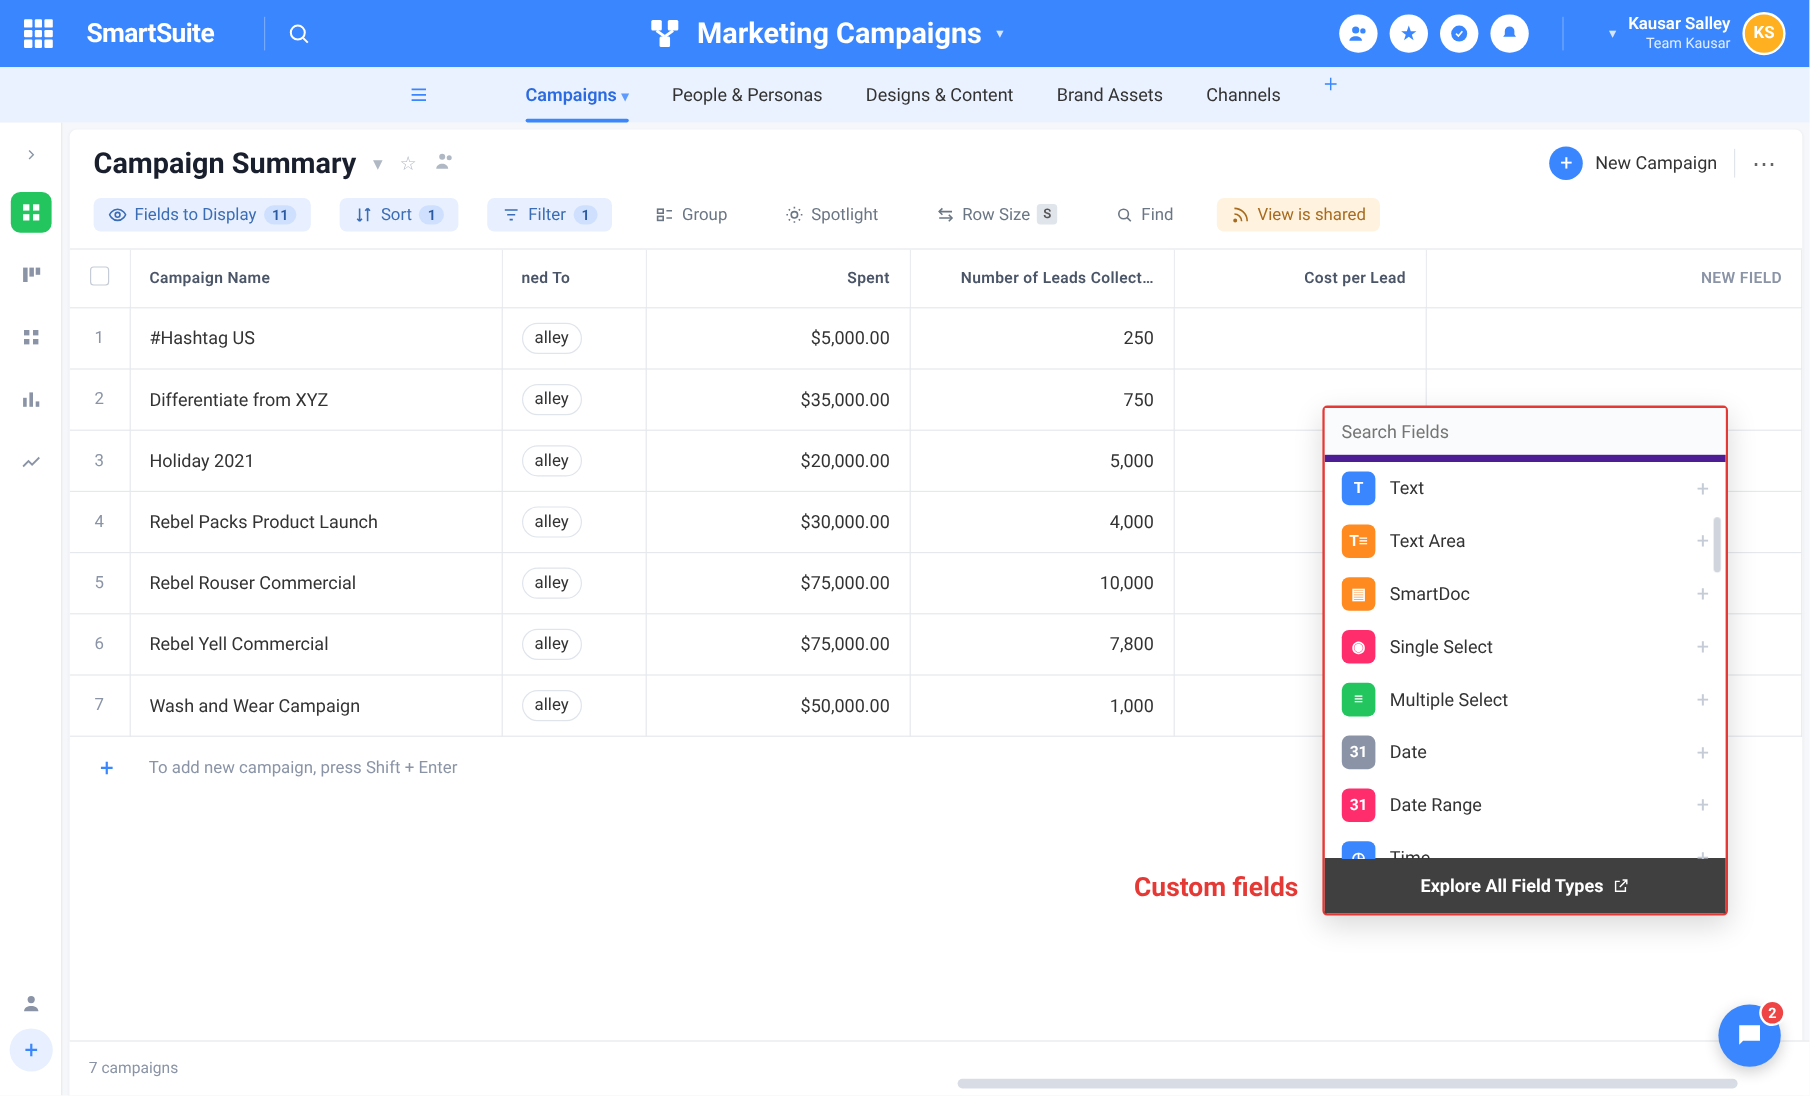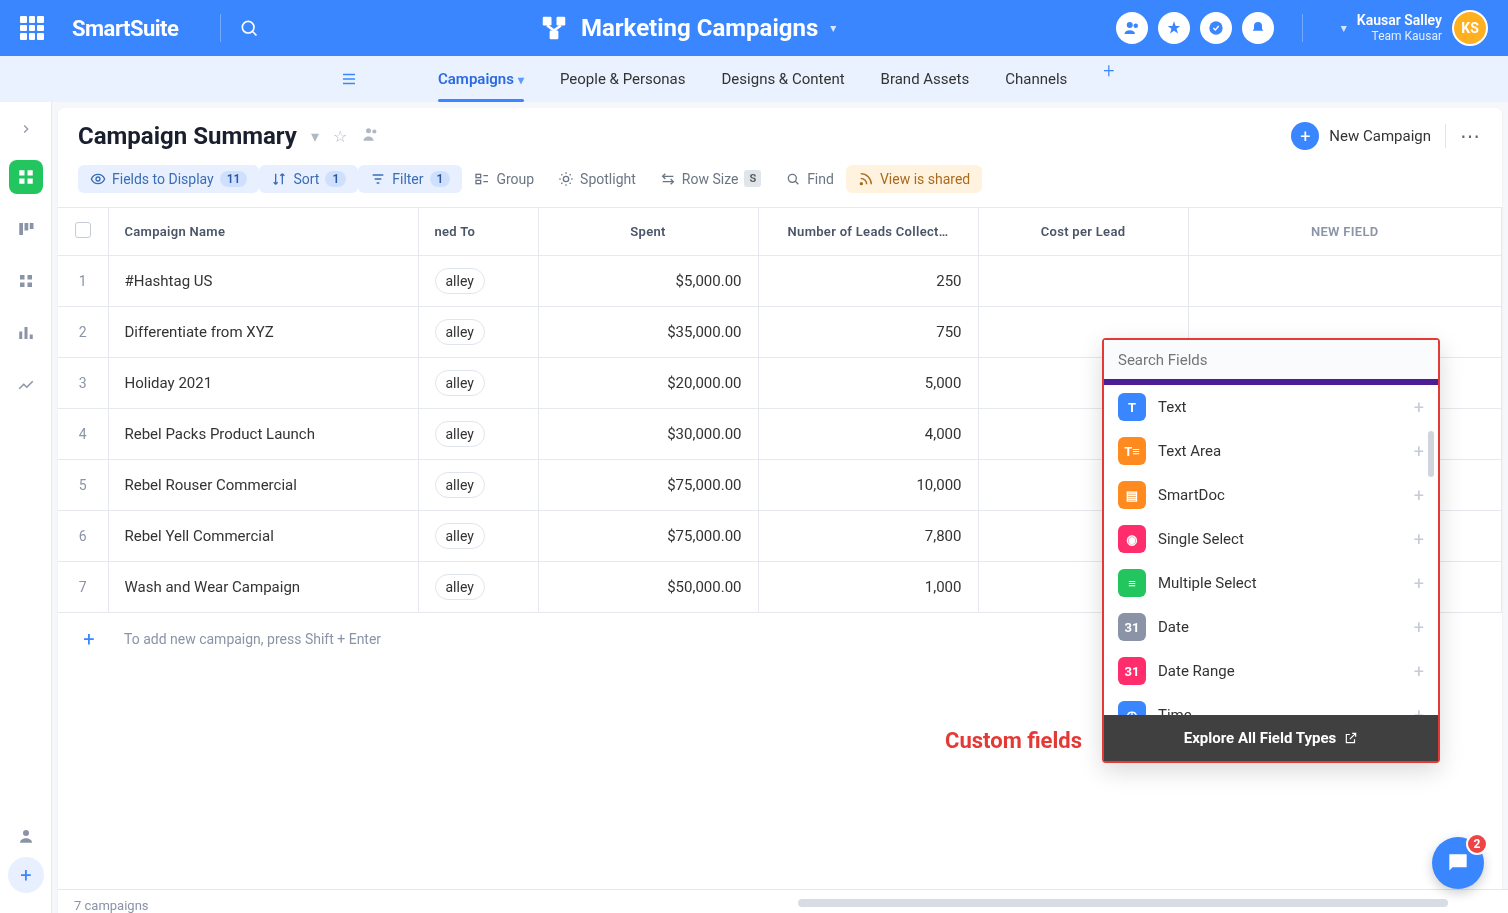--- a/index.html
+++ b/index.html
@@ -45,34 +45,34 @@
 
 .page-head{padding:14px 20px 8px;display:flex;align-items:center;gap:14px;}
 .page-title{font-size:24px;font-weight:700;color:#1a1f2e;}
 .pg-icon{color:#b0b8c4;cursor:pointer;}
 .pg-right{margin-left:auto;display:flex;align-items:center;gap:14px;}
 .new-btn{display:flex;align-items:center;gap:10px;cursor:pointer;color:#333;font-size:15px;}
 .new-btn .plus{width:28px;height:28px;border-radius:50%;background:#3a86ff;color:#fff;display:flex;align-items:center;justify-content:center;font-size:18px;}
 .dots{color:#666;cursor:pointer;font-size:20px;letter-spacing:2px;}
 
 
-.toolbar{padding:6px 20px 14px;display:flex;align-items:center;gap:0;}
+.toolbar{padding:6px 20px 14px;display:flex;align-items:center;gap:24px;}
 .chip{display:flex;align-items:center;gap:6px;padding:6px 12px;border-radius:6px;font-size:14px;color:#3a6db5;cursor:pointer;}
 .chip.blue{background:#e8f0ff;}
 .chip .badge{background:#cfe0ff;color:#2b5aa0;font-size:12px;padding:1px 7px;border-radius:10px;font-weight:600;}
 .chip.grey{color:#6b7684;}
 .chip.amber{background:#fff3e0;color:#a86b1e;}
 .chip .sq{background:#e0e5ec;color:#555;font-size:11px;padding:2px 5px;border-radius:3px;font-weight:600;}
 .chip svg{width:16px;height:16px;}
 
 
 .table-wrap{flex:1;overflow:auto;border-top:1px solid #e5e8ec;}
 table{width:100%;border-collapse:collapse;}
 th{font-size:13px;font-weight:600;color:#4a5568;text-align:left;padding:14px 16px;border-bottom:1px solid #e5e8ec;border-right:1px solid #e5e8ec;letter-spacing:0.3px;background:#fff;position:sticky;top:0;}
-th.center,td.num{text-align:center;}
+th.center,td.num{text-align:right;}
 td{padding:12px 16px;border-bottom:1px solid #e5e8ec;border-right:1px solid #e5e8ec;font-size:15px;color:#333;}
 td.rownum{text-align:center;color:#8a94a6;font-size:14px;width:50px;}
 td.name{font-size:15px;margin-left:32px;}
 td.right{text-align:right;}
 .assignee-pill{display:inline-block;padding:4px 10px;border:1px solid #e0e5ec;border-radius:16px;font-size:14px;}
 .checkbox{width:16px;height:16px;border:1.5px solid #c5ccd6;border-radius:3px;display:inline-block;}
 .add-row{display:flex;align-items:center;gap:20px;padding:14px 16px;color:#8a94a6;font-size:14px;}
 .add-row .plus{color:#3a86ff;font-size:20px;width:30px;text-align:center;}
 th.newfield{color:#8a94a6;font-weight:600;}
 
@@ -85,21 +85,21 @@
 .popup-item{display:flex;align-items:center;gap:12px;padding:8px 14px;cursor:pointer;}
 .pi-icon{width:28px;height:28px;border-radius:6px;display:flex;align-items:center;justify-content:center;color:#fff;font-weight:700;font-size:13px;flex-shrink:0;}
 .pi-label{flex:1;font-size:15px;color:#333;}
 .pi-plus{color:#c5ccd6;font-size:18px;}
 .popup-footer{background:#404040;color:#fff;text-align:center;padding:14px;font-size:15px;font-weight:700;cursor:pointer;display:flex;align-items:center;justify-content:center;gap:8px;}
 
 
 .annotation{position:absolute;top:620px;right:420px;color:#e53935;font-size:22px;font-weight:700;z-index:40;}
 
 
-.footer{position:absolute;bottom:0;left:58px;right:0;height:24px;background:#fff;border-top:1px solid #e5e8ec;display:flex;align-items:flex-end;padding:0 16px;font-size:13px;color:#8a94a6;}
+.footer{position:absolute;bottom:0;left:58px;right:0;height:46px;background:#fff;border-top:1px solid #e5e8ec;display:flex;align-items:center;padding:0 16px;font-size:13px;color:#8a94a6;}
 .hscroll{position:absolute;bottom:6px;left:740px;right:60px;height:8px;background:#d8dde5;border-radius:4px;}
 
 
 .chat-bubble{position:absolute;bottom:24px;right:24px;width:52px;height:52px;border-radius:50%;background:#3a86ff;display:flex;align-items:center;justify-content:center;cursor:pointer;box-shadow:0 4px 12px rgba(0,0,0,0.2);}
 .chat-badge{position:absolute;top:-4px;right:-4px;width:22px;height:22px;border-radius:50%;background:#ef4444;color:#fff;font-size:12px;font-weight:700;display:flex;align-items:center;justify-content:center;border:2px solid #fff;}
 
 
 .popup-thumb{position:absolute;right:4px;top:46px;width:6px;height:46px;background:#d0d5dd;border-radius:3px;}
 </style>
 </head>

